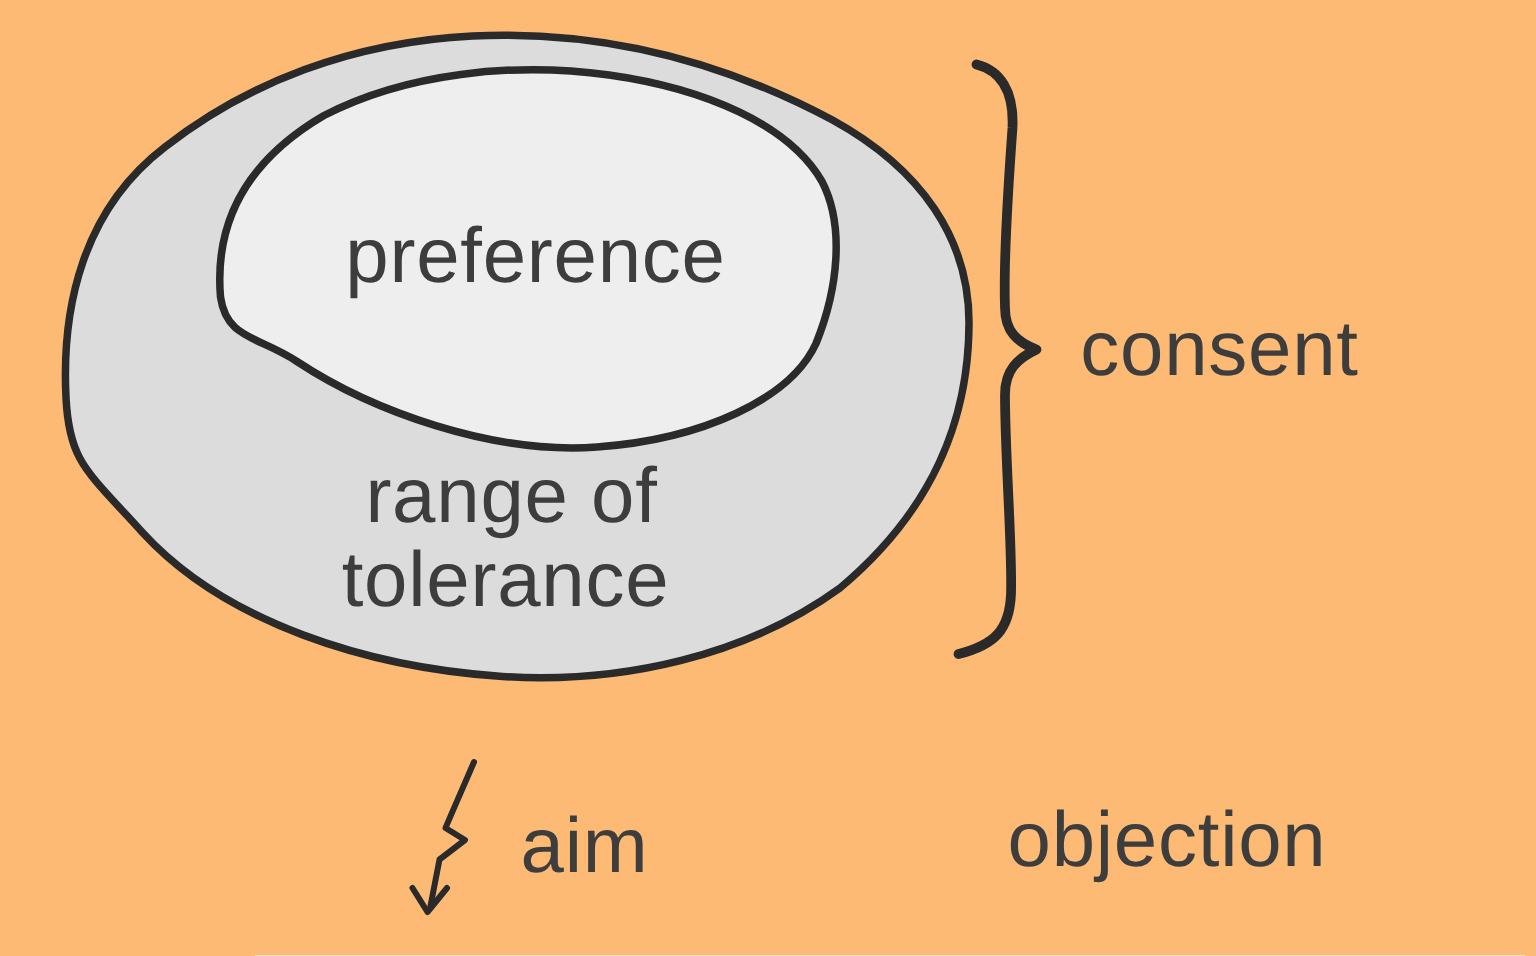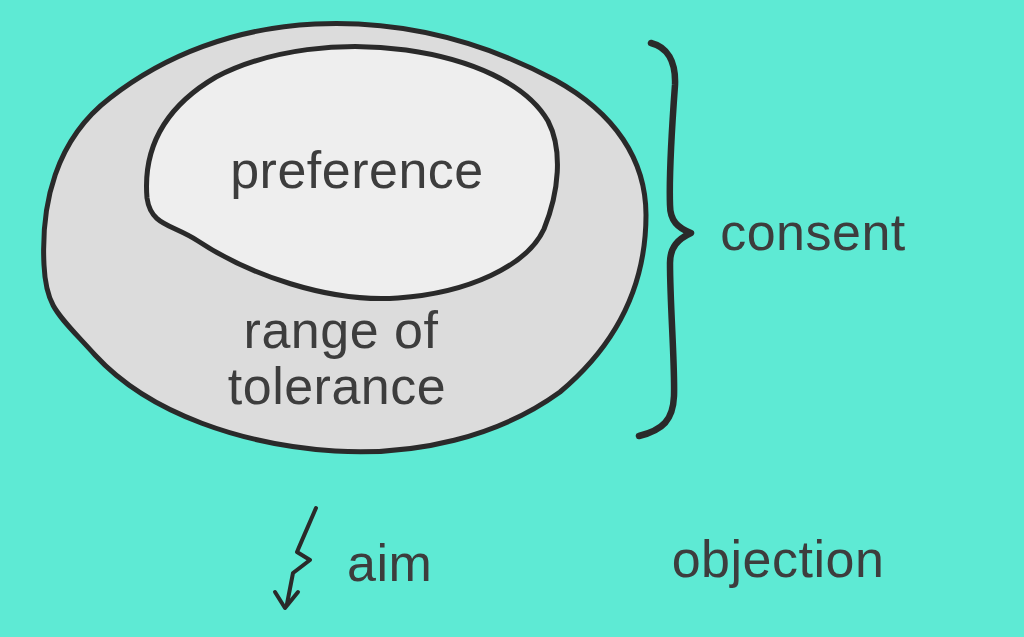--- a/index.html
+++ b/index.html
@@ -4,21 +4,21 @@
 <style>
   html, body {
     margin: 0;
     padding: 0;
     background: #ffffff;
   }
   .stage {
     position: relative;
     width: 1024px;
     height: 637px;
-    background: #5eead4;
+    background: #fdba74;
     overflow: hidden;
     font-family: "Liberation Sans", sans-serif;
   }
   svg { display: block; }
   .blob-outline {
     stroke: #2a2a2a;
     stroke-width: 5;
     stroke-linejoin: round;
   }
   .ink-line {

